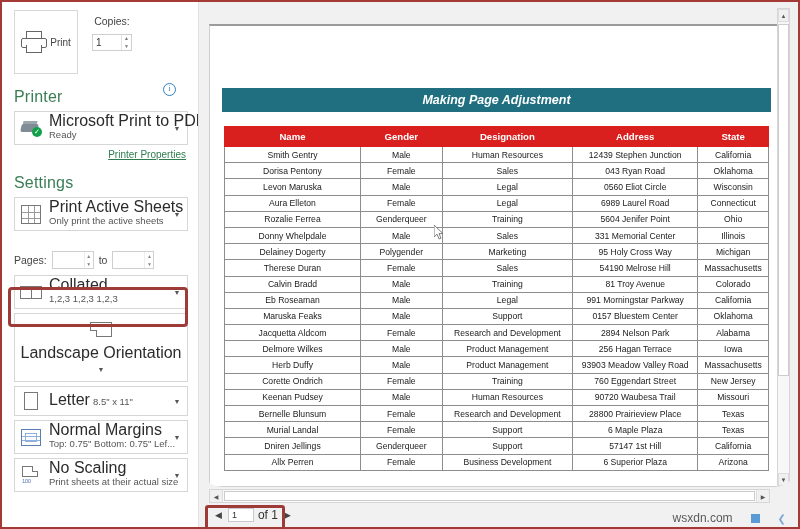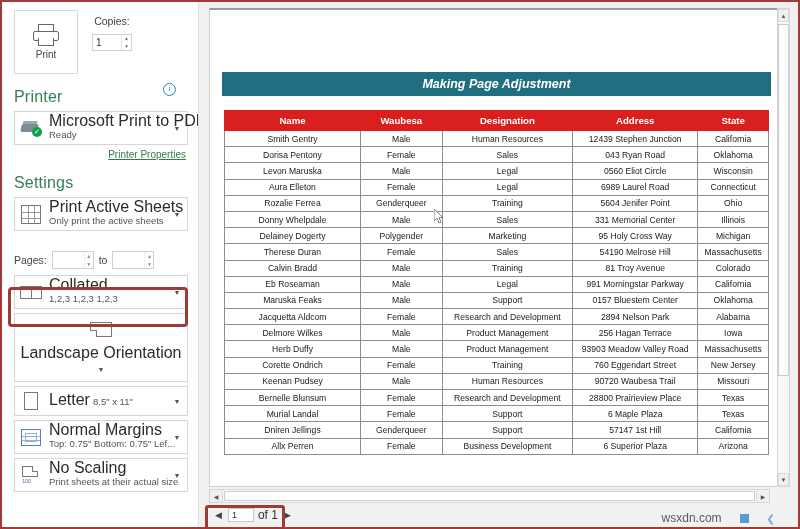--- a/index.html
+++ b/index.html
@@ -25,21 +25,21 @@
     background:#ffffff;
     padding:8px 10px 0 12px;
     box-sizing:border-box;
     position:relative;
   }
 
   .print-row{display:flex;align-items:flex-start;gap:14px;}
   .print-btn{
     width:62px;height:62px;
     border:1px solid #d8d8d8;background:#fff;
-    display:flex;flex-direction:column;align-items:center;justify-content:center;
+    display:flex;align-items:center;justify-content:center;
     gap:3px;cursor:pointer;
   }
   .printer-glyph{width:26px;height:22px;position:relative;}
   .printer-glyph .body{position:absolute;left:0;top:7px;width:26px;height:10px;border:1.4px solid #666;border-radius:2px;box-sizing:border-box;}
   .printer-glyph .top{position:absolute;left:5px;top:0;width:16px;height:8px;border:1.4px solid #666;border-bottom:none;box-sizing:border-box;}
   .printer-glyph .out{position:absolute;left:5px;top:14px;width:16px;height:8px;border:1.4px solid #666;border-top:none;background:#fff;box-sizing:border-box;}
   .print-label{font-size:10px;color:#444;}
 
   .copies-wrap{display:flex;align-items:center;gap:7px;margin-top:5px;flex-direction:column;}
   .copies-label{font-size:10.5px;color:#444;}
@@ -121,22 +121,23 @@
   }
 
   
   #preview-pane{
     flex:1;background:#f1f1f1;position:relative;
     border-left:1px solid #e2e2e2;
     display:flex;flex-direction:column;
   }
   #preview-scrollarea{
     flex:1;position:relative;overflow:hidden;
-    padding:6px 8px 0 10px;box-sizing:border-box;
+    padding:22px 8px 0 10px;box-sizing:border-box;
     display:flex;
+    border-radius:24px;
   }
   #sheet{
     flex:1;background:#fff;border:1px solid #cfcfcf;border-top:2px solid #9b9b9b;
     margin-right:6px;position:relative;
     padding:0;box-sizing:border-box;
   }
 
   .doc-title{
     margin:62px 12px 14px 12px;
     background:#1f6f80;color:#ffffff;
@@ -197,21 +198,21 @@
     padding:2px 4px;position:relative;
   }
   .pager .arw{font-size:9px;color:#444;cursor:pointer;padding:0 2px;}
   .pager .pgbox{width:26px;height:14px;border:1px solid #c9c9c9;background:#fff;font-size:9px;line-height:13px;padding-left:3px;box-sizing:border-box;}
   .pager .oft{font-size:12px;color:#333;}
   .hl-pager{
     position:absolute;left:6px;top:2px;width:74px;height:20px;
     border:3px solid #9e3b38;border-radius:3px;pointer-events:none;
   }
   .watermark{
-    position:absolute;right:23px;bottom:2px;
+    position:absolute;right:12px;bottom:2px;
     font-size:12px;color:#5a5a5a;font-family:"Liberation Sans",sans-serif;
     display:flex;align-items:center;gap:18px;text-align:right;
   }
   .wm-sq{width:9px;height:9px;background:#5b9bd5;display:inline-block;}
   .wm-chev{color:#7ba7d7;font-size:10px;}
 
   
   #cursor{position:absolute;width:11px;height:16px;pointer-events:none;}
 </style>
 </head>
@@ -366,21 +367,21 @@
           <colgroup>
             <col class="c-name">
               <col class="c-gender">
               <col class="c-desig">
               <col class="c-addr">
               <col class="c-state">
           </colgroup>
           <thead>
               <tr id="thead-row">
                 <th>Name</th>
-                <th>Waubesa</th>
+                <th>Gender</th>
                 <th>Designation</th>
                 <th>Address</th>
                 <th>State</th>
               </tr>
             </thead>
           <tbody id="tbody">
               <tr>
                 <td>Smith Gentry</td>
                 <td>Male</td>
                 <td>Human Resources</td>

